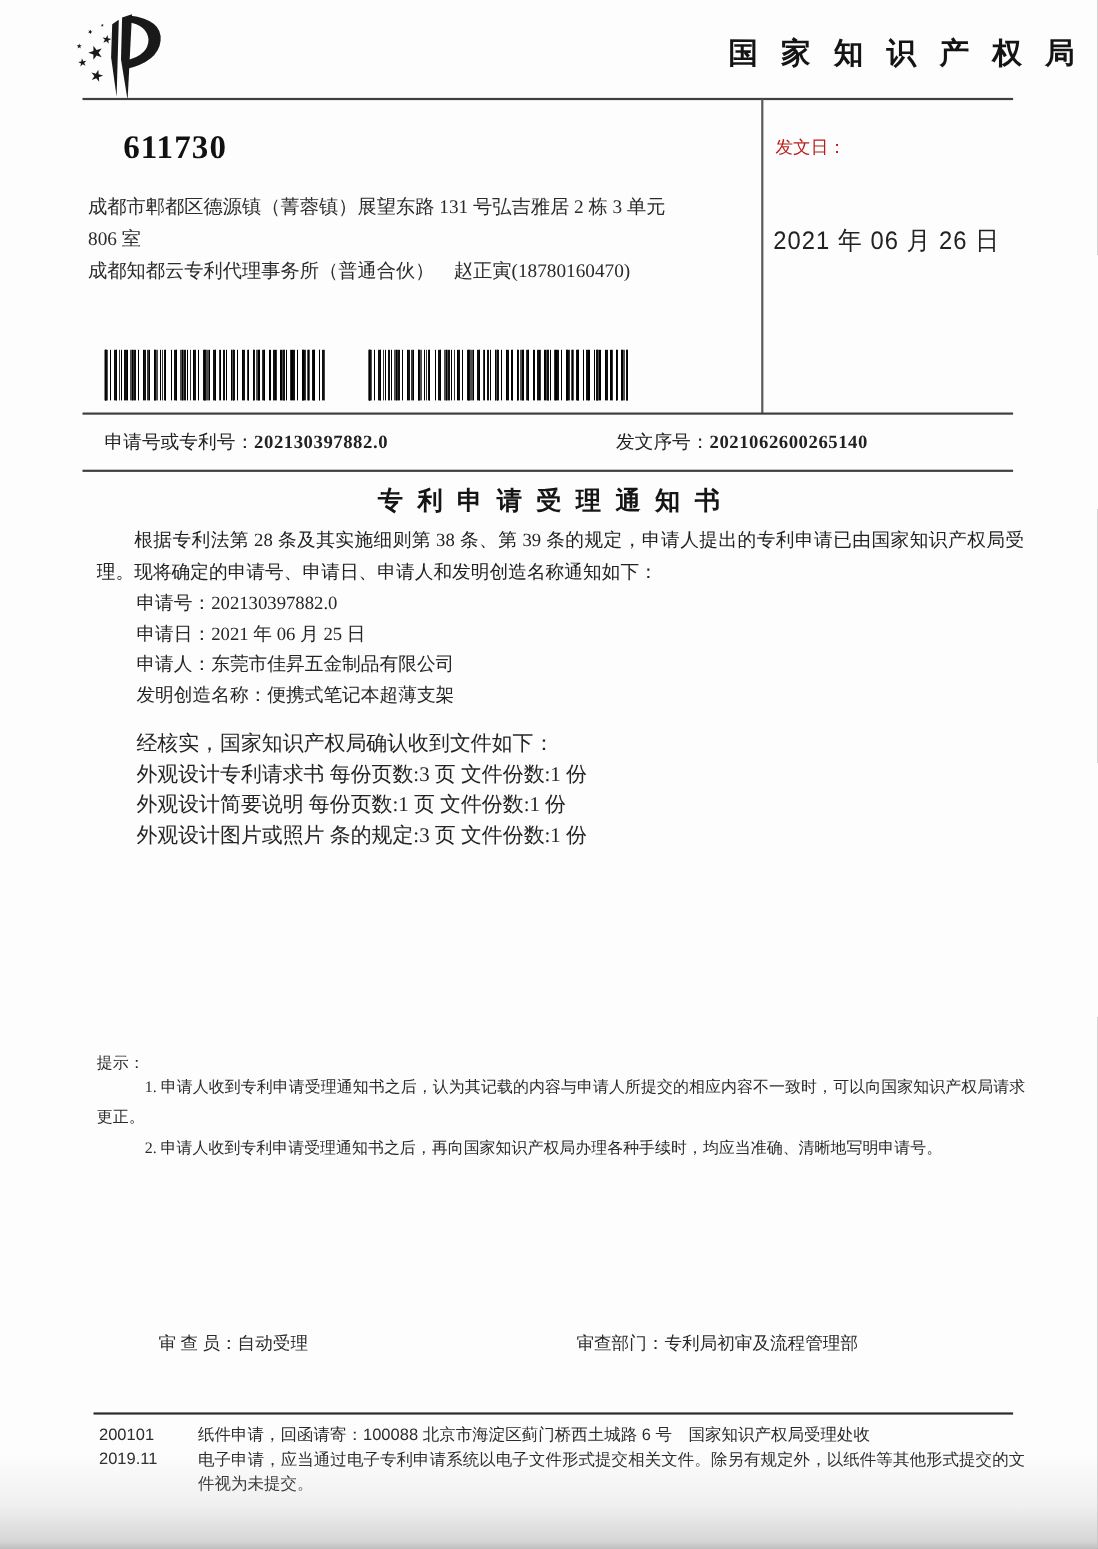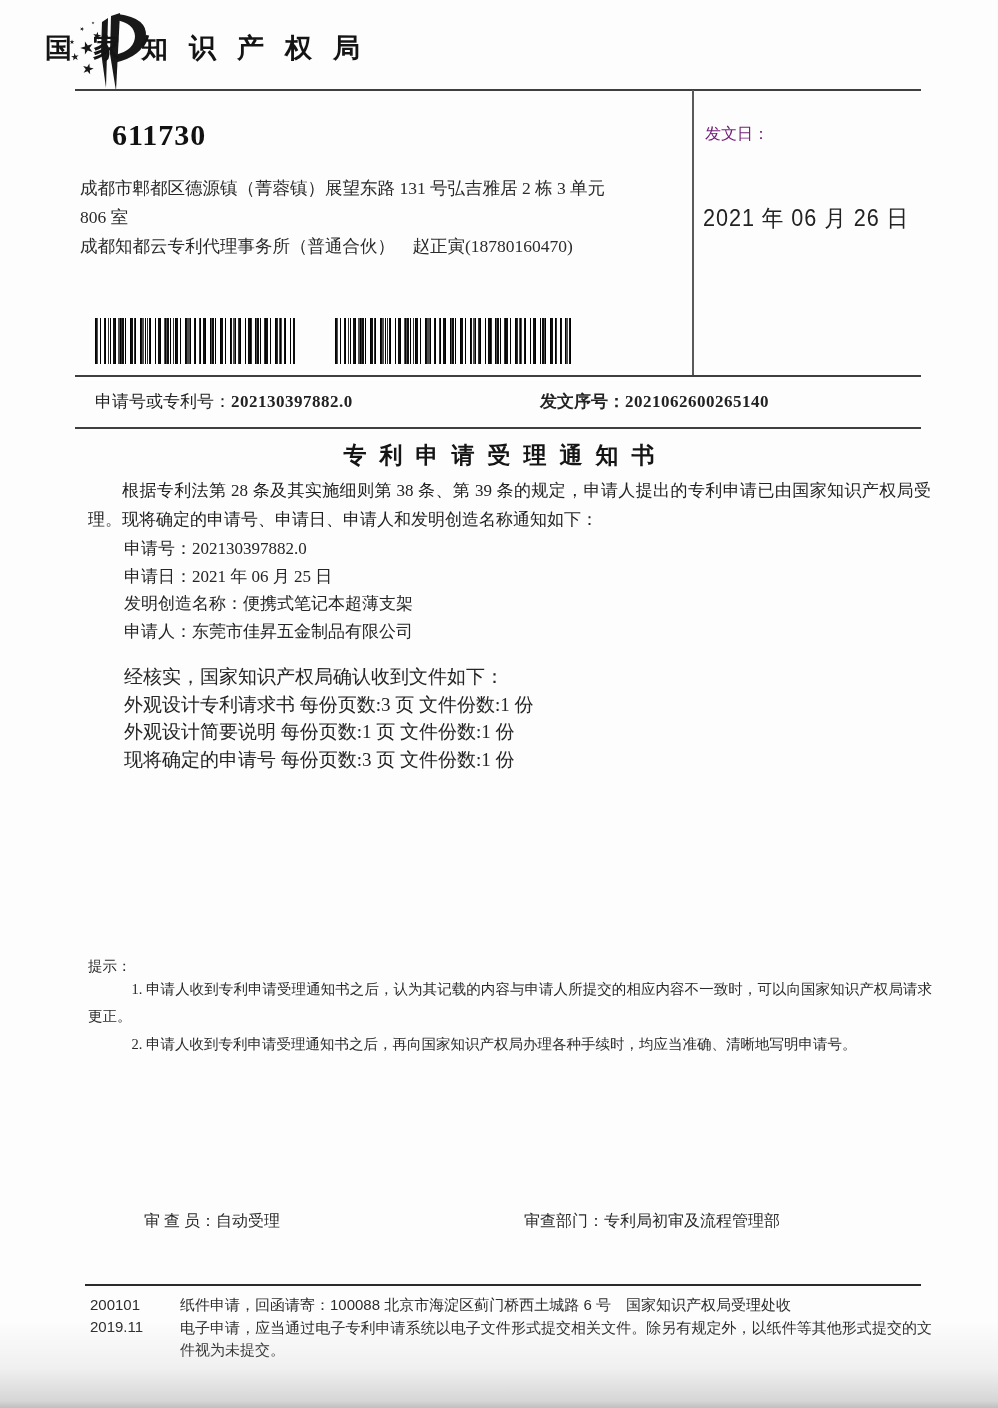--- a/index.html
+++ b/index.html
@@ -6,31 +6,31 @@
   .page{
     position:relative;width:998px;height:1408px;margin:0 auto;
     background:#fdfdfd;overflow:hidden;
     font-family:"Liberation Serif","DejaVu Serif",serif;
     color:#1e1e1e;
   }
   .abs{position:absolute;}
   
   .logo{left:60px;top:6px;width:128px;height:86px;}
   .org-title{
-    left:0;right:0;top:30px;text-align:left;
+    left:0;right:0;top:30px;text-align:right;
     font-family:"Liberation Sans","DejaVu Sans",sans-serif;
     font-size:27px;font-weight:600;letter-spacing:21px;padding-left:45px;
     color:#141414;
   }
   .hr{background:#3f3f3f;height:2px;}
   .hr-header{left:75px;top:89px;width:846px;}
   .vline{left:692px;top:90px;width:2px;height:286px;background:#5a5a5a;}
   .doc-code{left:112px;top:118px;font-size:30px;font-weight:bold;letter-spacing:1px;color:#111;}
   .addr-block{left:80px;top:174px;width:600px;font-size:17.5px;line-height:29px;color:#2b2b2b;}
-  .date-label{left:705px;top:124px;font-size:16px;color:#701a75;}
+  .date-label{left:705px;top:124px;font-size:16px;color:#b91c1c;}
   .date-value{
     left:703px;top:203px;font-size:23px;color:#222;
     font-family:"Liberation Sans","DejaVu Sans",sans-serif;
     transform:scaleX(.94);transform-origin:left;white-space:nowrap;letter-spacing:1px;
   }
   
   .barcode{
     height:46px;
     background-color:#fff;
     background-image:
@@ -39,21 +39,21 @@
       repeating-linear-gradient(90deg,rgba(0,0,0,.8) 0 1px,transparent 1px 13px),
       repeating-linear-gradient(90deg,rgba(60,60,60,.9) 0 3px,transparent 3px 23px);
   }
   .barcode-1{left:95px;top:318px;width:200px;}
   .barcode-2{left:335px;top:318px;width:237px;}
   .hr-2{left:75px;top:375px;width:846px;}
   .hr-3{left:75px;top:427px;width:846px;}
   
   .refline{top:390px;font-size:17px;color:#222;white-space:nowrap;}
   .ref-app{left:95px;}
-  .ref-serial{left:540px;font-weight:bold;}
+  .ref-serial{left:560px;}
   .refline b{font-family:"Liberation Serif","DejaVu Serif",serif;letter-spacing:.5px;}
   
   .notice-title{
     left:0;right:0;top:440px;text-align:center;
     font-family:"Liberation Sans","DejaVu Sans",sans-serif;
     font-size:23px;font-weight:700;letter-spacing:13px;padding-left:13px;color:#151515;
   }
   .intro{left:88px;top:477px;width:843px;font-size:17px;line-height:28.5px;text-indent:2em;text-align:justify;color:#222;}
   .fields{left:124px;top:535px;font-size:17px;line-height:27.7px;color:#252525;}
   .received{left:124px;top:663px;font-size:19px;line-height:27.7px;color:#252525;}
@@ -117,29 +117,29 @@
   <div class="abs refline ref-app"><span>申请号或专利号：</span><b>202130397882.0</b></div>
   <div class="abs refline ref-serial"><span>发文序号：</span><b>2021062600265140</b></div>
   <div class="abs hr hr-3"></div>
 
   <div class="abs notice-title">专利申请受理通知书</div>
   <div class="abs intro">根据专利法第 28 条及其实施细则第 38 条、第 39 条的规定，申请人提出的专利申请已由国家知识产权局受理。现将确定的申请号、申请日、申请人和发明创造名称通知如下：</div>
 
   <div class="abs fields">
     <div><span>申请号：</span><span>202130397882.0</span></div>
     <div><span>申请日：</span><span>2021 年 06 月 25 日</span></div>
+    <div><span>申请人：</span><span>东莞市佳昇五金制品有限公司</span></div>
     <div><span>发明创造名称：</span><span>便携式笔记本超薄支架</span></div>
-    <div><span>申请人：</span><span>东莞市佳昇五金制品有限公司</span></div>
   </div>
 
   <div class="abs received">
     <div>经核实，国家知识产权局确认收到文件如下：</div>
     <div>外观设计专利请求书 每份页数:3 页  文件份数:1 份</div>
     <div>外观设计简要说明 每份页数:1 页  文件份数:1 份</div>
-    <div>现将确定的申请号 每份页数:3 页  文件份数:1 份</div>
+    <div>外观设计图片或照片 条的规定:3 页  文件份数:1 份</div>
   </div>
 
   <div class="abs tips-label">提示：</div>
   <div class="abs tips">
     <p>1. 申请人收到专利申请受理通知书之后，认为其记载的内容与申请人所提交的相应内容不一致时，可以向国家知识产权局请求更正。</p>
     <p>2. 申请人收到专利申请受理通知书之后，再向国家知识产权局办理各种手续时，均应当准确、清晰地写明申请号。</p>
   </div>
 
   <div class="abs sig sig-examiner"><span>审 查 员：</span><span>自动受理</span></div>
   <div class="abs sig sig-dept"><span>审查部门：</span><span>专利局初审及流程管理部</span></div>

